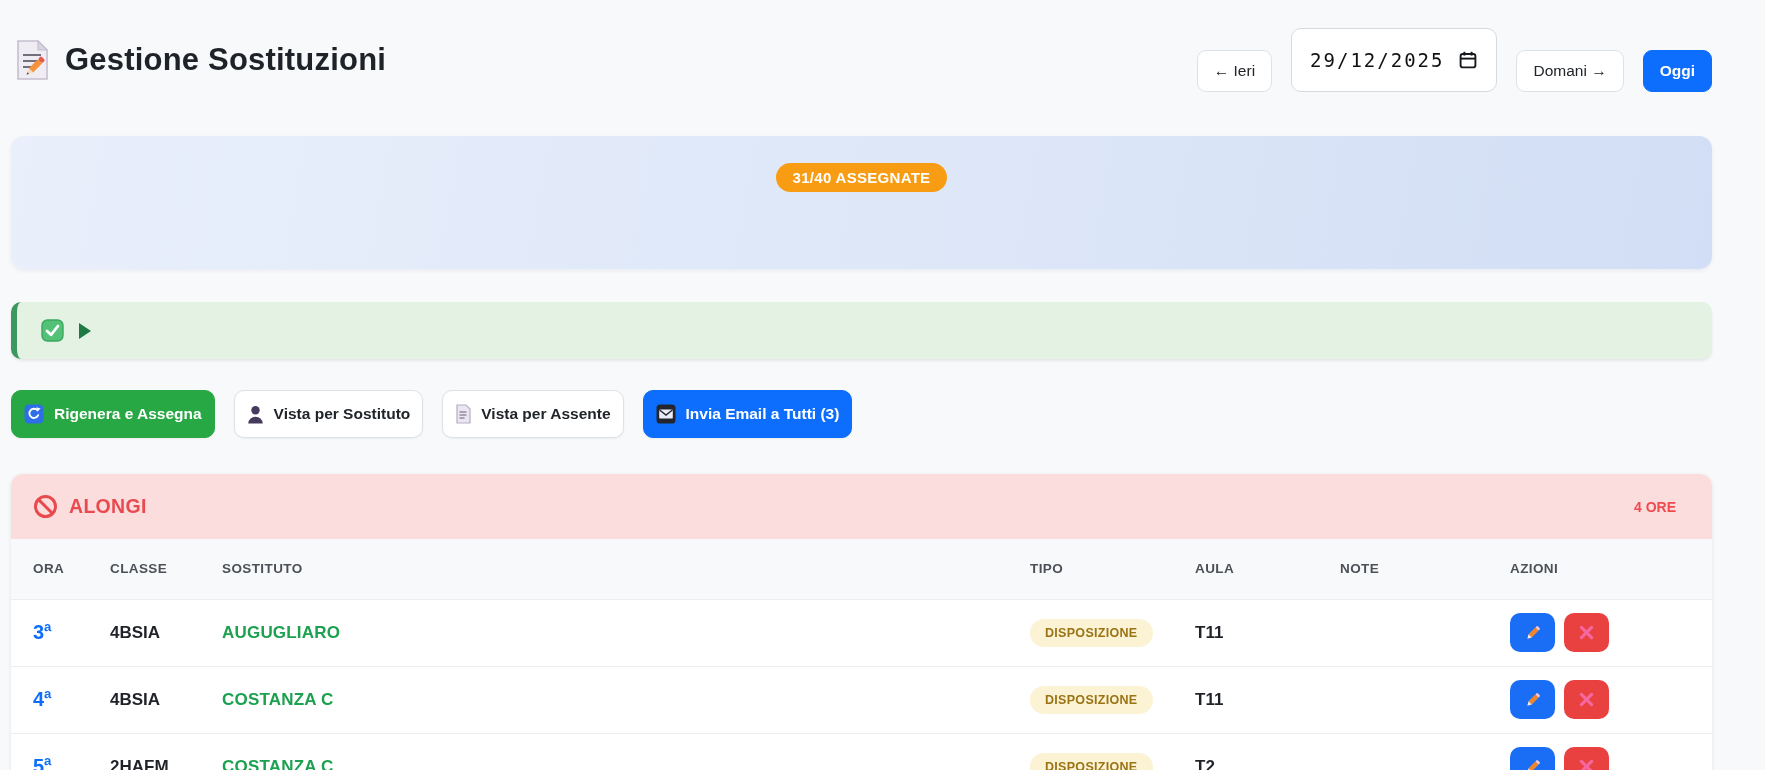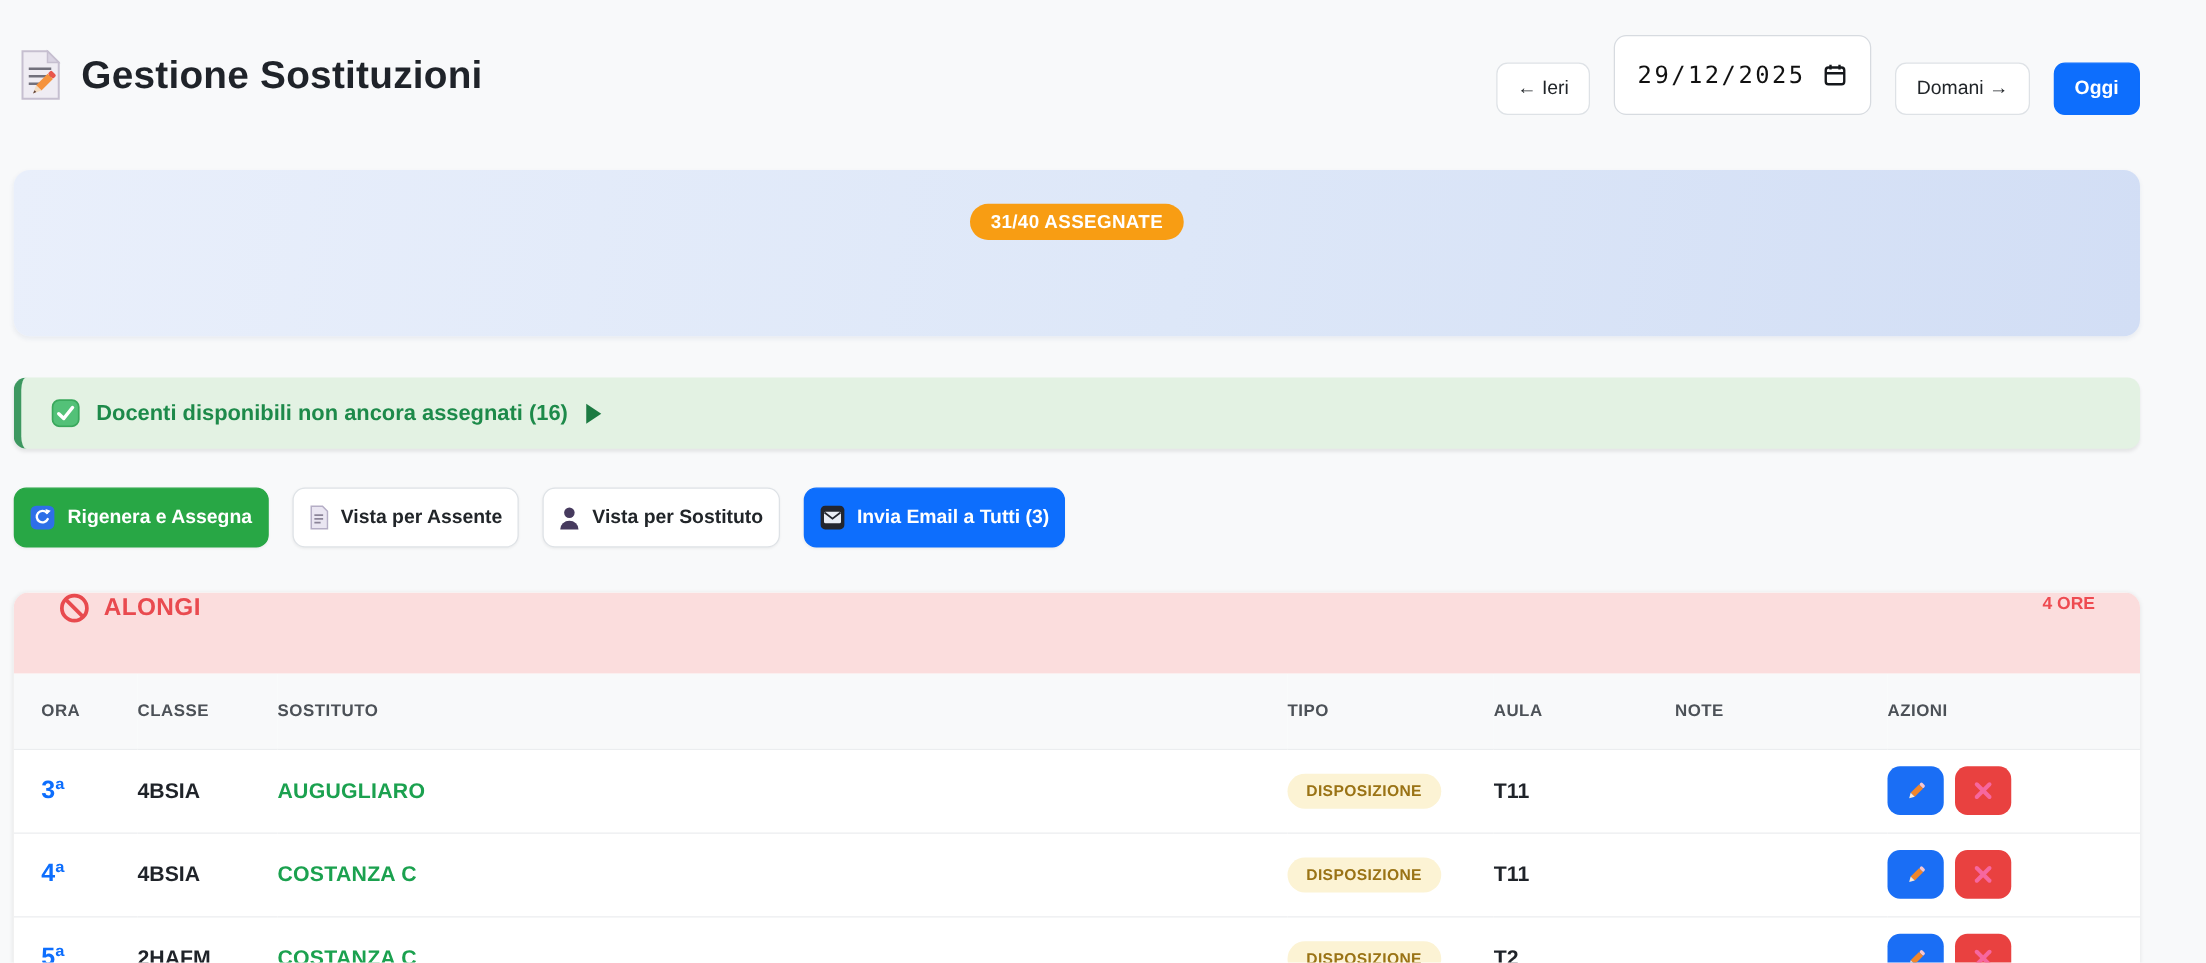--- a/index.html
+++ b/index.html
@@ -45,22 +45,22 @@
   .toolbar { margin-top:31px; display:flex; align-items:center; gap:19px; }
   .tb-btn { height:48px; border-radius:10px; font-size:15.5px; display:inline-flex; align-items:center;
             gap:10px; padding:0 12px; cursor:pointer; border:1px solid #dee2e6; background:#fff;
             font-family:inherit; color:#212529; font-weight:bold; box-shadow:0 1px 2px rgba(0,0,0,.05); }
   .tb-green { background:#28a745; border-color:#28a745; color:#fff; }
   .tb-blue  { background:#0d6efd; border-color:#0d6efd; color:#fff; }
 
   
   .card { margin-top:36px; border-radius:12px 12px 0 0; overflow:hidden;
           box-shadow:0 1px 4px rgba(0,0,0,.09); background:#fff; }
-  .card-header { background:#fbdddd; height:65px; display:flex; align-items:flex-start;
-                 justify-content:space-between; padding:0 36px 0 36px; }
+  .card-header { background:#fbdddd; height:65px; display:flex; align-items:center;
+                 justify-content:space-between; padding:0 36px 0 22px; }
   .card-teacher-wrap { display:flex; align-items:center; gap:11px; }
   .card-teacher { color:#e94a4f; font-weight:bold; font-size:19.5px; letter-spacing:.3px; }
   .card-hours { color:#ee4b51; font-weight:bold; font-size:14px; }
 
   table { width:100%; border-collapse:collapse; table-layout:fixed; background:#fff; }
   thead tr { background:#f8f9fa; height:60px; }
   th { text-align:left; font-size:13.5px; color:#4c5157; letter-spacing:.4px; font-weight:bold; padding:0; }
   tbody tr { height:67px; border-top:1px solid #ebedef; background:#fff; }
   td { padding:0; vertical-align:middle; }
   th:first-child, td:first-child { padding-left:22px; }
@@ -124,56 +124,55 @@
     <span class="assigned-badge">31/40 ASSEGNATE</span>
   </div>
 
   <div class="avail-alert">
     <span class="icon">
       <svg width="23" height="23" viewBox="0 0 23 23">
         <rect x="1" y="1" width="21" height="21" rx="5.5" fill="#53c178" stroke="#3aa85c" stroke-width="1.4"></rect>
         <polyline points="6,12 10,15.8 17,7" fill="none" stroke="#fff" stroke-width="2.8" stroke-linecap="round" stroke-linejoin="round"></polyline>
       </svg>
     </span>
-    <span class="avail-text">Docenti disponibili non ancora assegnati (16)</span>
     <span class="caret-right"></span>
   </div>
 
   <div class="toolbar">
     <button class="tb-btn tb-green">
       <span class="icon">
         <svg width="20" height="20" viewBox="0 0 20 20">
           <rect x="0.5" y="0.5" width="19" height="19" rx="4.5" fill="#2e6fe8"></rect>
           <path d="M14.2 11.2 A 4.6 4.6 0 1 1 13.4 6.2" fill="none" stroke="#fff" stroke-width="1.9" stroke-linecap="round"></path>
           <polygon points="12.4,3.2 16.6,4.6 13.4,7.6" fill="#fff"></polygon>
         </svg>
       </span>
       <span>Rigenera e Assegna</span>
+    </button>
+
+    <button class="tb-btn">
+      <span class="icon">
+        <svg width="17" height="19" viewBox="0 0 17 19">
+          <circle cx="8.5" cy="5.2" r="4.2" fill="#463a5e"></circle>
+          <path d="M1.2 18.5 a 7.3 6.8 0 0 1 14.6 0 z" fill="#463a5e"></path>
+        </svg>
+      </span>
+      <span>Vista per Sostituto</span>
     </button>
 
     <button class="tb-btn">
       <span class="icon">
         <svg width="16" height="20" viewBox="0 0 16 20">
           <path d="M2 1 h9 l4 4 v14 h-13 z" fill="#eae6f2" stroke="#b5aec6" stroke-width="1.2"></path>
           <line x1="4.5" y1="8" x2="11.5" y2="8" stroke="#8b8498" stroke-width="1.4"></line>
           <line x1="4.5" y1="11" x2="11.5" y2="11" stroke="#8b8498" stroke-width="1.4"></line>
           <line x1="4.5" y1="14" x2="9.5" y2="14" stroke="#8b8498" stroke-width="1.4"></line>
         </svg>
       </span>
       <span>Vista per Assente</span>
-    </button>
-
-    <button class="tb-btn">
-      <span class="icon">
-        <svg width="17" height="19" viewBox="0 0 17 19">
-          <circle cx="8.5" cy="5.2" r="4.2" fill="#463a5e"></circle>
-          <path d="M1.2 18.5 a 7.3 6.8 0 0 1 14.6 0 z" fill="#463a5e"></path>
-        </svg>
-      </span>
-      <span>Vista per Sostituto</span>
     </button>
 
     <button class="tb-btn tb-blue">
       <span class="icon">
         <svg width="20" height="20" viewBox="0 0 20 20">
           <rect x="0.5" y="0.5" width="19" height="19" rx="3.6" fill="#23262e"></rect>
           <rect x="3.2" y="5.4" width="13.6" height="9.2" rx="1.2" fill="#e9edf5"></rect>
           <polyline points="3.6,6 10,11 16.4,6" fill="none" stroke="#23262e" stroke-width="1.4"></polyline>
         </svg>
       </span>

